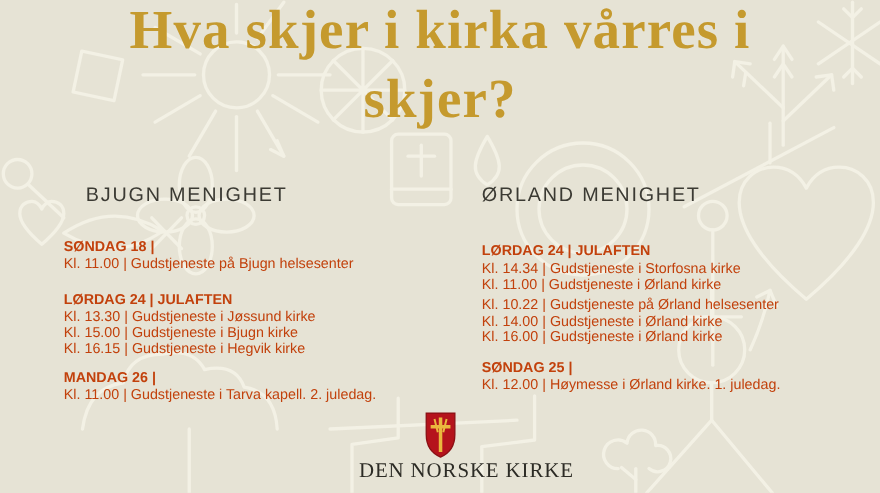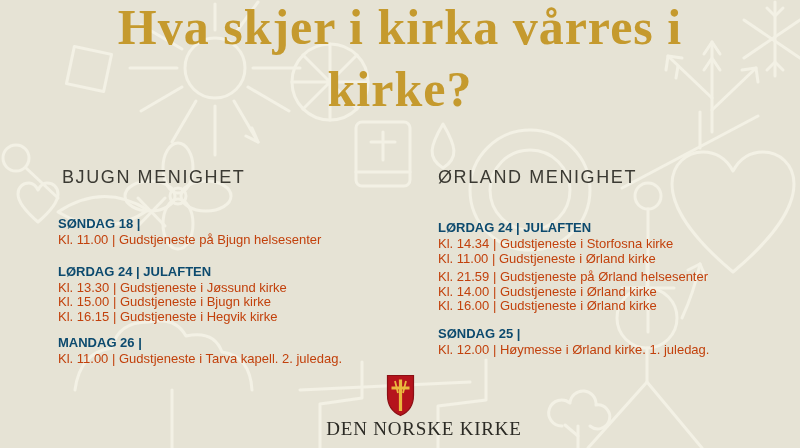--- a/index.html
+++ b/index.html
@@ -17,27 +17,27 @@
     font-size:50px;line-height:62px;color:#c59a2e;letter-spacing:1px;
   }
 
   .menighet-col{position:absolute;top:166px;color:#3a3833;}
   .col-left{left:58px;width:340px;}
   .col-right{left:438px;width:350px;}
   .col-header{
     font-size:18px;letter-spacing:1.6px;color:#3b3a33;
     line-height:22px;white-space:nowrap;
   }
-  .col-left .col-header{margin-left:4px;}
+  .col-left .col-header{margin-left:20px;}
   .sec{margin-top:16px;}
   .col-left .sec-first{margin-top:28px;}
   .col-right .sec-first{margin-top:32px;}
   .day{
     font-size:13px;font-weight:bold;line-height:15px;margin-bottom:2px;
-    color:#0c4a6e;white-space:nowrap;
+    color:#c2410c;white-space:nowrap;
   }
   .evt{font-size:13px;line-height:14.5px;white-space:nowrap;color:#c2410c;}
   .evt.gap{margin-top:4px;}
   .col-left .sec-last{margin-top:11px;}
   .col-right .sec-last{margin-top:12px;}
 
   .footer{position:absolute;top:374px;left:0;width:800px;text-align:center;}
   .footer .shield{display:block;margin:0 auto 1px auto;}
   .footer .org{
     font-family:"Liberation Serif",serif;font-size:19px;letter-spacing:0.8px;
@@ -136,21 +136,21 @@
     <path d="M 562 426 a 13 13 0 1 1 8 -23 a 13 13 0 1 1 26 2 a 12 12 0 1 1 -6 21"></path>
     <line x1="578" y1="426" x2="578" y2="448"></line>
     <line x1="578" y1="436" x2="565" y2="425"></line>
   </g>
 </svg>
 
 <div class="content">
 
   <div class="title">
     <div>Hva skjer i kirka vårres i</div>
-    <div>kirke?</div>
+    <div>skjer?</div>
   </div>
 
   <div class="menighet-col col-left">
     <div class="col-header">BJUGN MENIGHET</div>
 
     <div class="sec sec-first">
       <div class="day">SØNDAG 18 |</div>
       <div class="evt">Kl. 11.00 | Gudstjeneste på Bjugn helsesenter</div>
     </div>
 
@@ -167,21 +167,21 @@
     </div>
   </div>
 
   <div class="menighet-col col-right">
     <div class="col-header">ØRLAND MENIGHET</div>
 
     <div class="sec sec-first">
       <div class="day">LØRDAG 24 | JULAFTEN</div>
       <div class="evt">Kl. 14.34 | Gudstjeneste i Storfosna kirke</div>
       <div class="evt">Kl. 11.00 | Gudstjeneste i Ørland kirke</div>
-      <div class="evt gap">Kl. 21.59 | Gudstjeneste på Ørland helsesenter</div>
+      <div class="evt gap">Kl. 10.22 | Gudstjeneste på Ørland helsesenter</div>
       <div class="evt">Kl. 14.00 | Gudstjeneste i Ørland kirke</div>
       <div class="evt">Kl. 16.00 | Gudstjeneste i Ørland kirke</div>
     </div>
 
     <div class="sec sec-last">
       <div class="day">SØNDAG 25 |</div>
       <div class="evt">Kl. 12.00 | Høymesse i Ørland kirke. 1. juledag.</div>
     </div>
   </div>
 

